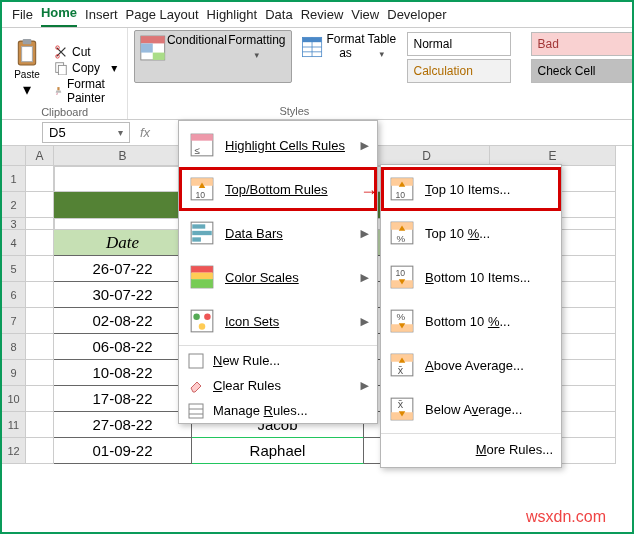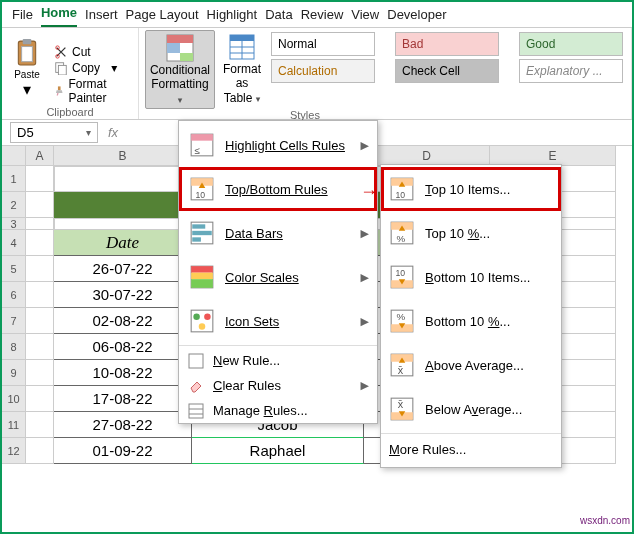--- a/index.html
+++ b/index.html
@@ -15,37 +15,37 @@
 .group { border-right: 1px solid #e0e0e0; padding: 2px 6px 0; display: flex; flex-direction: column; }
 .group-label { text-align: center; font-size: 11px; color: #666; padding: 0 0 2px; margin-top: auto; }
 .paste-col { display: flex; }
 .paste-btn { display: flex; flex-direction: column; align-items: center; justify-content: center; padding: 2px 6px; cursor: pointer; }
 .paste-btn svg { width: 26px; height: 32px; }
 .paste-label { font-size: 10px; }
 .clip-col { display: flex; flex-direction: column; justify-content: space-around; font-size: 12px; padding-left: 4px; margin-top: 14px; }
 .clip-row { display: flex; align-items: center; gap: 4px; padding: 1px 4px; cursor: pointer; }
 .clip-row svg { width: 14px; height: 14px; }
 
-.big-btn { display: flex; flex-direction: column; align-items: center; font-size: 12px; padding: 2px 4px; cursor: pointer; text-align: center; line-height: 1.2; }
+.big-btn { display: flex; flex-direction: row; font-size: 12px; padding: 2px 4px; cursor: pointer; text-align: center; line-height: 1.2; }
 .big-btn svg { width: 30px; height: 30px; }
 .big-btn .arrow { font-size: 9px; color: #555; }
 .cond-active { background: #d6d6d6; border: 1px solid #a0a0a0; border-radius: 2px; }
 
 .styles-grid { display: grid; grid-template-columns: 104px 104px 104px; grid-auto-rows: 24px; gap: 3px 20px; padding: 2px 2px 0; }
 .style-cell { border: 1px solid #bbb; font-size: 12px; display: flex; align-items: center; padding: 0 6px; }
 .style-normal { background: #fff; }
 .style-bad { background: #f9d1d1; color: #a33737; }
 .style-good { background: #d3ecd3; color: #2d662d; }
 .style-calc { background: #f2f2f2; color: #b06c00; }
 .style-check { background: #bfbfbf; }
 .style-expl { background: #fff; color: #888; font-style: italic; }
 .styles-group .group-label { width: 320px; }
 
 
-.namebar { display: flex; align-items: center; border-bottom: 1px solid #ccc; height: 26px; font-size: 13px; }
+.namebar { display: flex; align-items: center; border-bottom: 1px solid #ccc; height: 26px; font-size: 13px; padding-left: 32px; }
 .namebox { width: 88px; border: 1px solid #bbb; margin: 2px 0 2px 8px; padding: 2px 6px; background:#fff; display:flex; justify-content:space-between; align-items:center; }
 .fx { padding: 0 10px; color: #888; font-style: italic; }
 
 
 .sheet { position: relative; }
 .colhead { display: flex; height: 20px; font-size: 12px; color: #555; }
 .rownum-col { width: 24px; border-right:1px solid #ccc;border-bottom:1px solid #ccc; background:#e6e6e6; }
 .colhead .ch { border-right:1px solid #ccc; border-bottom:1px solid #ccc; background:#e6e6e6; display:flex;align-items:center;justify-content:center; }
 .ch-a{width:28px}.ch-b{width:138px}.ch-c{width:172px}.ch-d{width:126px}.ch-e{width:126px}
 
@@ -68,24 +68,24 @@
 .menu-item { display:flex; align-items:center; gap:10px; padding:10px 10px; cursor:pointer; position:relative; }
 .menu-item .lbl { flex:1; }
 .menu-item .sub { color:#666;font-size:11px;position:absolute;right:8px; }
 .menu-item.sel { border:3px solid #d40000; padding:7px 7px; }
 .menu-item.sel .arrow-red { color:#d40000; font-weight:bold; font-size:18px; position:absolute; right:-4px; }
 .menu-sep { border-top:1px solid #ddd; margin:2px 0; }
 .menu-item.small { padding:5px 10px 5px 34px; }
 .menu-item.small svg { position:absolute; left:9px; width:16px;height:16px; }
 .menu-item .ibox { width:26px;height:24px;display:flex;align-items:center;justify-content:center; }
 .menu2 .menu-item { padding:10px 8px; }
-.menu2 .more { padding:6px 8px 10px; text-align:center; }
+.menu2 .more { padding:6px 8px 10px; text-align:center;justify-content:flex-end; }
 .menu2 .menu-item.sel2 { border:3px solid #d40000; padding:7px 5px; }
 
-.watermark{position:absolute;right:2px;bottom:6px;font-size:10px;color:#701a75}
+.watermark{position:absolute;right:26px;bottom:6px;font-size:16px;color:#ef4444}
 u{text-decoration:underline}
 </style>
 </head>
 <body>
 
 <div class="tabs">
   <div class="tab">File</div>
   <div class="tab active">Home</div>
   <div class="tab">Insert</div>
   <div class="tab">Page Layout</div>

